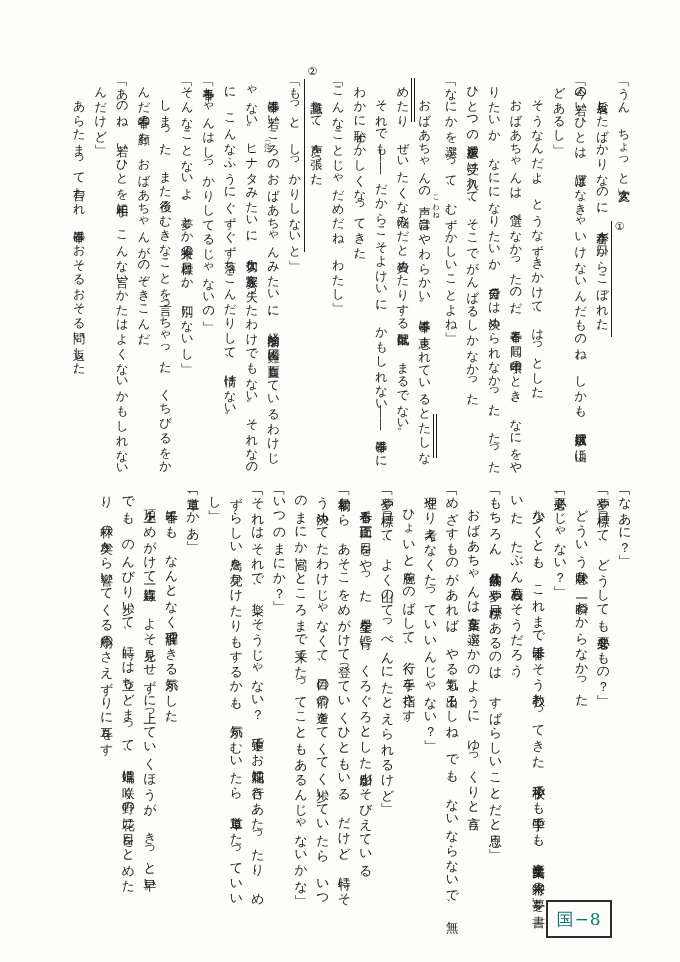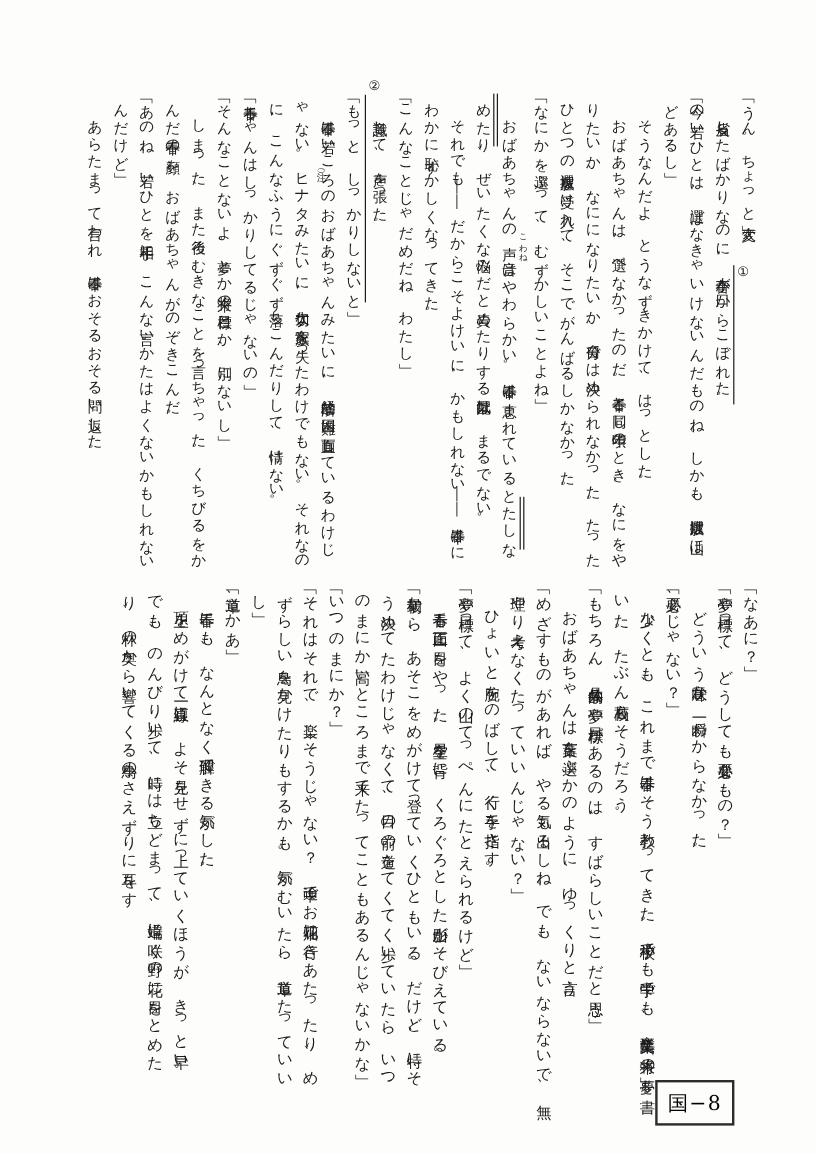--- a/index.html
+++ b/index.html
@@ -96,21 +96,21 @@
     height: 34px;
     border: 2px solid #2c2c2c;
     background: #fdfdfc;
     display: flex;
     align-items: center;
     justify-content: center;
   }
   .page-label {
     font-size: 17px;
     letter-spacing: 1px;
-    color: #000000;
+    color: #0f766e;
   }
 </style>
 </head>
 <body>
 
 <div class="vblock block-top" id="block-top">
     <p class="para"><span>「うん。ちょっと大変」</span></p>
     <p class="para indent"><span>反省したばかりなのに、</span><span class="u1">本音が口からこぼれた。<span class="mark-label">①</span></span></p>
     <p class="para"><span>「今の若いひとは、選ばなきゃいけないんだものね。しかも、選択肢は山ほどあるし」</span></p>
     <p class="para indent"><span>そうなんだよ、とうなずきかけて、はっとした。</span></p>

